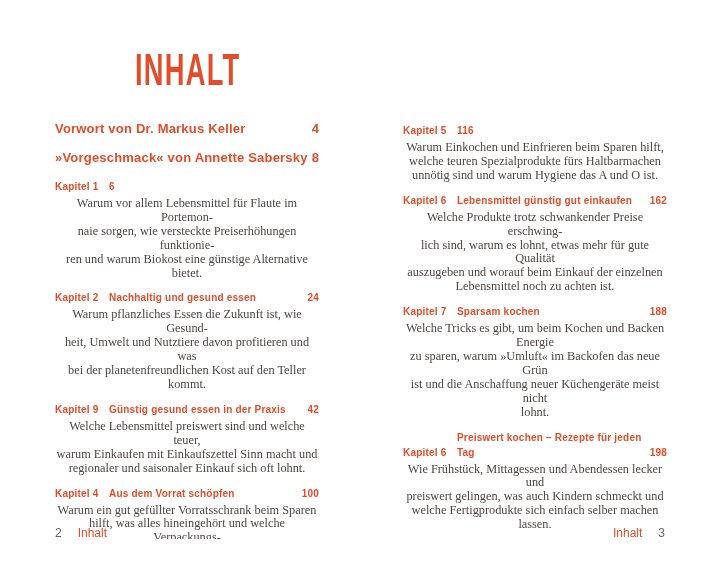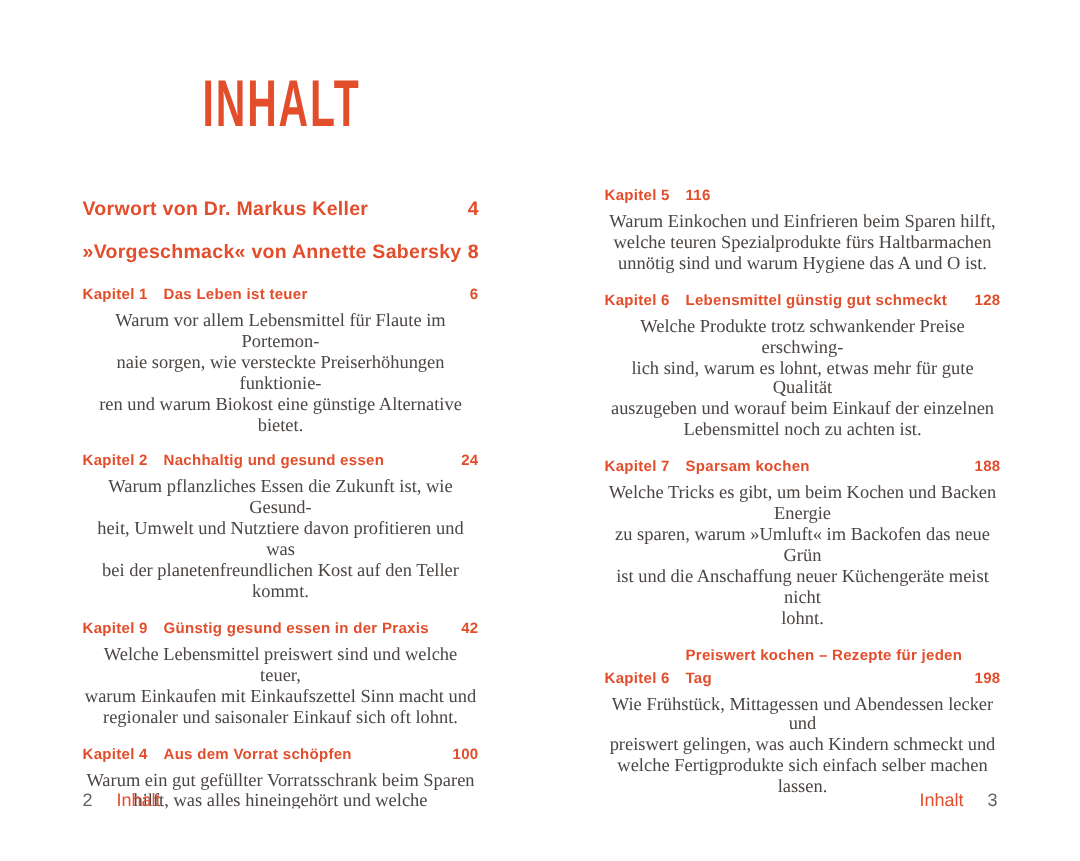--- a/index.html
+++ b/index.html
@@ -50,21 +50,20 @@
   .entry-section {
     display: flex;
     justify-content: space-between;
     align-items: baseline;
     font-family: "Liberation Sans", sans-serif;
     font-weight: 700;
     font-size: 13px;
     line-height: 15px;
     color: var(--accent);
     margin-bottom: 14px;
-    margin-top: 10px;
   }
   .entry-section .entry-label { letter-spacing: 0.2px; }
 
   
   .entry-chapter { margin-bottom: 10px; }
   .chapter-head {
     display: flex;
     align-items: flex-end;
     font-family: "Liberation Sans", sans-serif;
     font-weight: 700;
@@ -114,21 +113,20 @@
     <span class="entry-label">Vorwort von Dr. Markus Keller</span>
     <span class="entry-page">4</span>
   </div>
       <div class="entry entry-section">
     <span class="entry-label">»Vorgeschmack« von Annette Sabersky</span>
     <span class="entry-page">8</span>
   </div>
       <div class="entry entry-chapter">
     <div class="chapter-head">
       <span class="kapitel">Kapitel 1</span>
-      <span class="chapter-title">Das Leben ist teuer</span>
       <span class="entry-page">6</span>
     </div>
     <p class="chapter-desc">Warum vor allem Lebensmittel für Flaute im Portemon-
 naie sorgen, wie versteckte Preiserhöhungen funktionie-
 ren und warum Biokost eine günstige Alternative bietet.</p>
   </div>
       <div class="entry entry-chapter">
     <div class="chapter-head">
       <span class="kapitel">Kapitel 2</span>
       <span class="chapter-title">Nachhaltig und gesund essen</span>
@@ -166,22 +164,22 @@
       <span class="kapitel">Kapitel 5</span>
       <span class="entry-page">116</span>
     </div>
     <p class="chapter-desc">Warum Einkochen und Einfrieren beim Sparen hilft,
 welche teuren Spezialprodukte fürs Haltbarmachen
 unnötig sind und warum Hygiene das A und O ist.</p>
   </div>
       <div class="entry entry-chapter">
     <div class="chapter-head">
       <span class="kapitel">Kapitel 6</span>
-      <span class="chapter-title">Lebensmittel günstig gut schmeckt</span>
-      <span class="entry-page">128</span>
+      <span class="chapter-title">Lebensmittel günstig gut einkaufen</span>
+      <span class="entry-page">162</span>
     </div>
     <p class="chapter-desc">Welche Produkte trotz schwankender Preise erschwing-
 lich sind, warum es lohnt, etwas mehr für gute Qualität
 auszugeben und worauf beim Einkauf der einzelnen
 Lebensmittel noch zu achten ist.</p>
   </div>
       <div class="entry entry-chapter">
     <div class="chapter-head">
       <span class="kapitel">Kapitel 7</span>
       <span class="chapter-title">Sparsam kochen</span>

